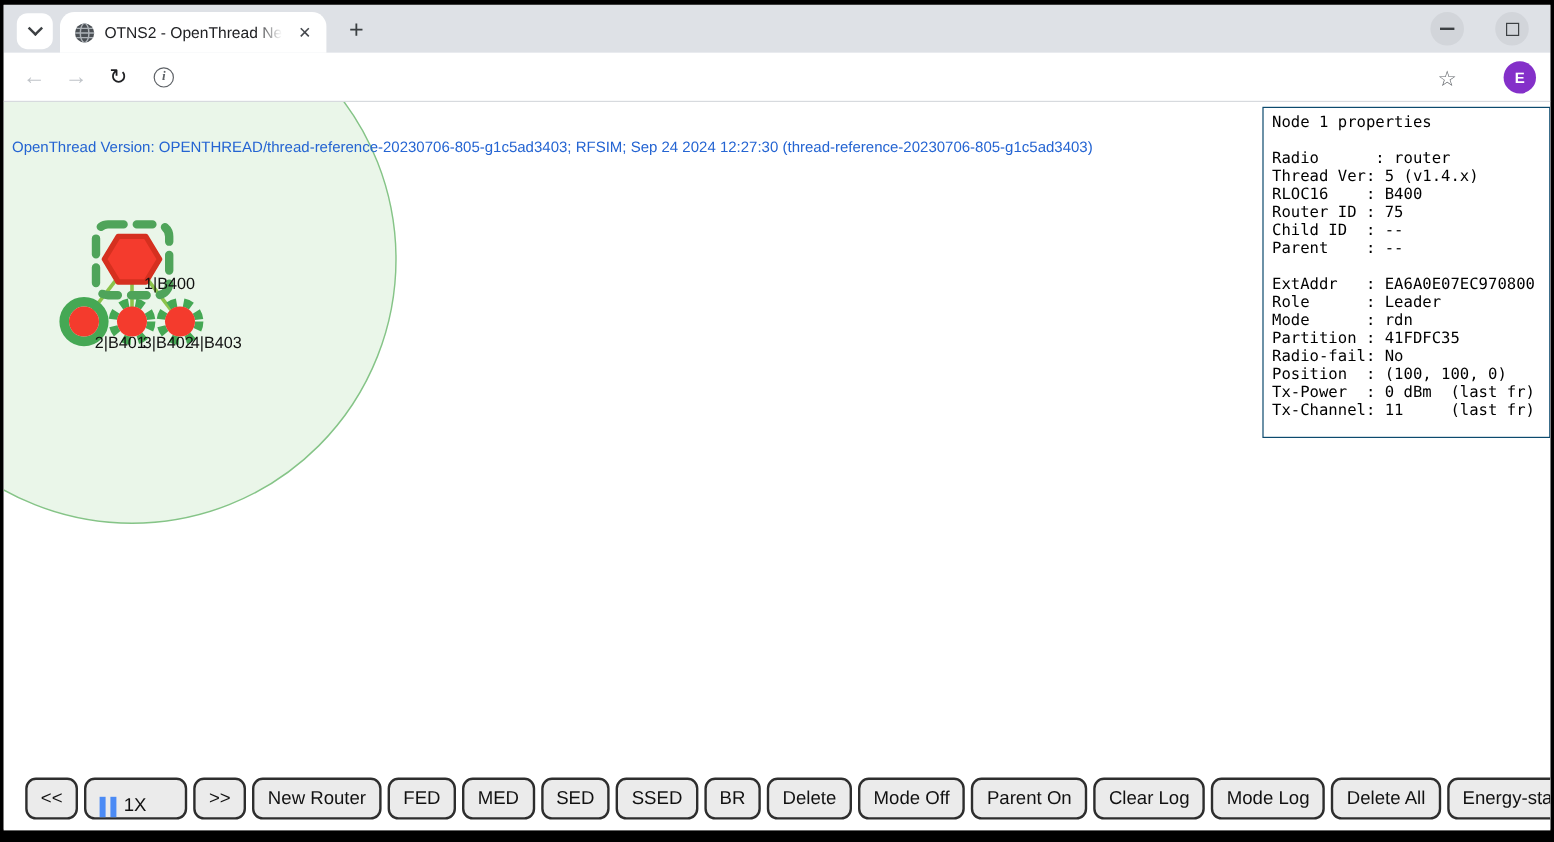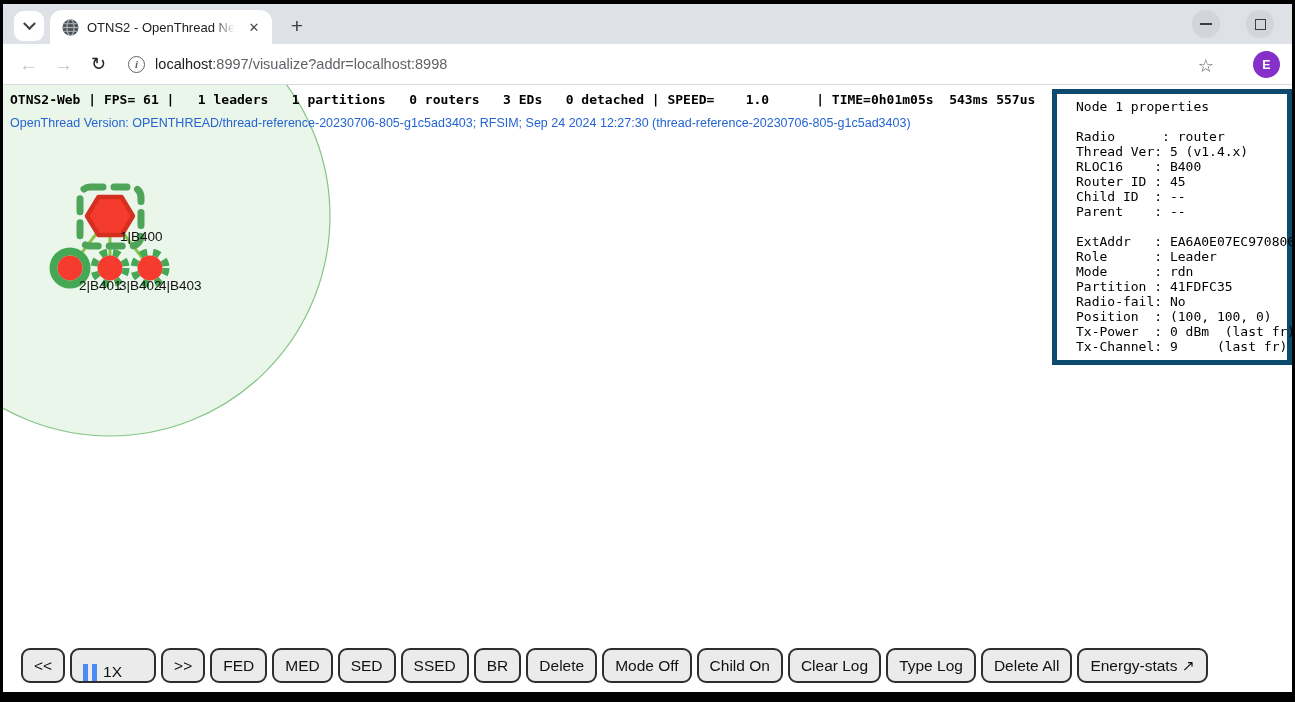--- a/index.html
+++ b/index.html
@@ -34,21 +34,21 @@
   .star-ico { position:absolute; right:78px; top:11px; font-size:18px; color:#5f6368; }
   .avatar { position:absolute; right:12px; top:7px; width:27px; height:27px; border-radius:50%; background:#8430c9; color:#fff; font-size:12.5px; font-weight:bold; display:flex; align-items:center; justify-content:center; }
 
   
   .content { position:relative; width:1289px; height:606px; background:#fff; overflow:hidden; }
   .canvas-svg { position:absolute; left:0; top:0; }
   .statusline1 { position:absolute; left:7px; top:7px; font-family:"DejaVu Sans Mono", monospace; font-size:13px; font-weight:bold; color:#000; white-space:pre; }
   .statusline2 { position:absolute; left:7px; top:31px; font-size:12.5px; white-space:pre; }
 
   
-  .node-panel { position:absolute; left:1049px; top:4px; width:240px; height:276px; background:#fff; border:5px solid #0c4a6e; padding:5px 19px; font-family:"DejaVu Sans Mono", monospace; font-size:13px; color:#000; }
+  .node-panel { position:absolute; left:1049px; top:4px; width:240px; height:276px; background:#fff; border:1px solid #0c4a6e; padding:5px 7px; font-family:"DejaVu Sans Mono", monospace; font-size:13px; color:#000; }
   .panel-line { white-space:pre; min-height:15px; line-height:15px; }
 
   
   .controls { position:absolute; left:18px; top:563px; display:flex; gap:5px; align-items:center; }
   .btn { height:35px; background:#ebebeb; border:2px solid #2e2e2e; border-radius:9px; display:flex; align-items:center; justify-content:center; padding:0 11px; font-size:15.5px; color:#111; white-space:nowrap; }
   .btn-speed { width:86px; justify-content:flex-start; gap:6px;align-items:flex-end; }
   .pause-icon { display:flex; gap:4px; }
   .pause-icon i { display:block; width:5px; height:17px; background:#4c8bf5; }
 </style>
 </head>
@@ -80,21 +80,20 @@
           <span class="max-glyph"></span>
         </div>
     </div>
   </div>
 
   <div class="urlbar">
     <span class="nav-ico nav-back">←</span>
     <span class="nav-ico nav-fwd">→</span>
     <span class="nav-ico nav-reload">↻</span>
     <span class="info-ico">i</span>
-    <span class="url-text"><span class="url-host">localhost</span><span class="url-rest">:8997/visualize?addr=localhost:8998</span></span>
     <span class="star-ico">☆</span>
     <span class="avatar">E</span>
   </div>
 
   <div class="content">
 
     <svg class="canvas-svg" width="1045" height="606">
 
       <circle cx="107" cy="131" r="220" fill="#eaf6e9" stroke="#85c487" stroke-width="1.2"></circle>
 
@@ -114,62 +113,62 @@
 
       <circle cx="147" cy="183" r="16" fill="none" stroke="#45a854" stroke-width="7" stroke-dasharray="7 6"></circle>
       <circle cx="147" cy="183" r="12.5" fill="#f43b2d"></circle>
 
       <text x="117" y="156" font-size="13.5" fill="#111">1|B400</text>
       <text x="76" y="205" font-size="13.5" fill="#111">2|B401</text>
       <text x="116" y="205" font-size="13.5" fill="#111">3|B402</text>
       <text x="156" y="205" font-size="13.5" fill="#111">4|B403</text>
     </svg>
 
-    <div class="statusline1">OTNS2-Web | FPS= 61 |   1 leaders   1 partitions   0 routers   3 EDs   0 detached | SPEED=    1.0      | TIME=0h01m05s  543ms 557us</div>
     <div class="statusline2" id="version-line" style="color: rgb(36, 100, 210); text-align: center;">OpenThread Version: OPENTHREAD/thread-reference-20230706-805-g1c5ad3403; RFSIM; Sep 24 2024 12:27:30 (thread-reference-20230706-805-g1c5ad3403)</div>
 
     <div class="node-panel">
       <div class="panel-line">Node 1 properties</div>
       <div class="panel-line"></div>
       <div class="panel-line">Radio      : router</div>
       <div class="panel-line">Thread Ver: 5 (v1.4.x)</div>
       <div class="panel-line">RLOC16    : B400</div>
-      <div class="panel-line">Router ID : 45</div>
+      <div class="panel-line">Router ID : 75</div>
       <div class="panel-line">Child ID  : --</div>
       <div class="panel-line">Parent    : --</div>
       <div class="panel-line"></div>
       <div class="panel-line">ExtAddr   : EA6A0E07EC970800</div>
       <div class="panel-line">Role      : Leader</div>
       <div class="panel-line">Mode      : rdn</div>
       <div class="panel-line">Partition : 41FDFC35</div>
       <div class="panel-line">Radio-fail: No</div>
       <div class="panel-line">Position  : (100, 100, 0)</div>
       <div class="panel-line">Tx-Power  : 0 dBm  (last fr)</div>
-      <div class="panel-line">Tx-Channel: 9     (last fr)</div>
+      <div class="panel-line">Tx-Channel: 11     (last fr)</div>
     </div>
 
     <div class="controls">
       <div class="btn">&lt;&lt;</div>
       <div class="btn btn-speed">
         <span class="pause-icon">
             <i></i>
             <i></i>
           </span>
         <span>1X</span>
       </div>
       <div class="btn">&gt;&gt;</div>
+      <div class="btn">New Router</div>
       <div class="btn">FED</div>
       <div class="btn">MED</div>
       <div class="btn">SED</div>
       <div class="btn">SSED</div>
       <div class="btn">BR</div>
       <div class="btn">Delete</div>
       <div class="btn">Mode Off</div>
-      <div class="btn">Child On</div>
+      <div class="btn">Parent On</div>
       <div class="btn">Clear Log</div>
-      <div class="btn">Type Log</div>
+      <div class="btn">Mode Log</div>
       <div class="btn">Delete All</div>
       <div class="btn">Energy-stats ↗</div>
 
     </div>
 
   </div>
 </div>
 
 </body></html>

